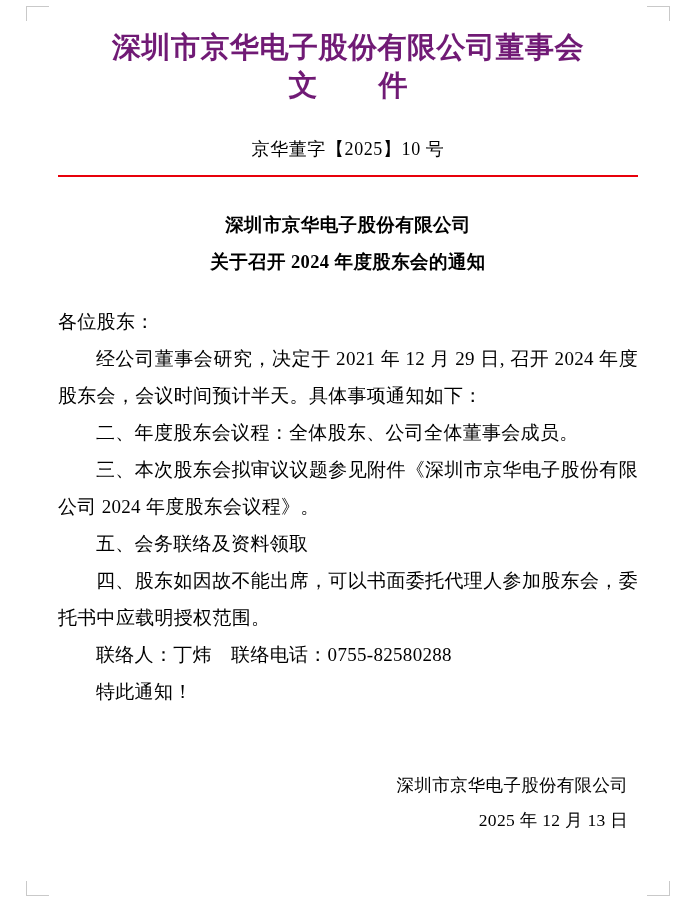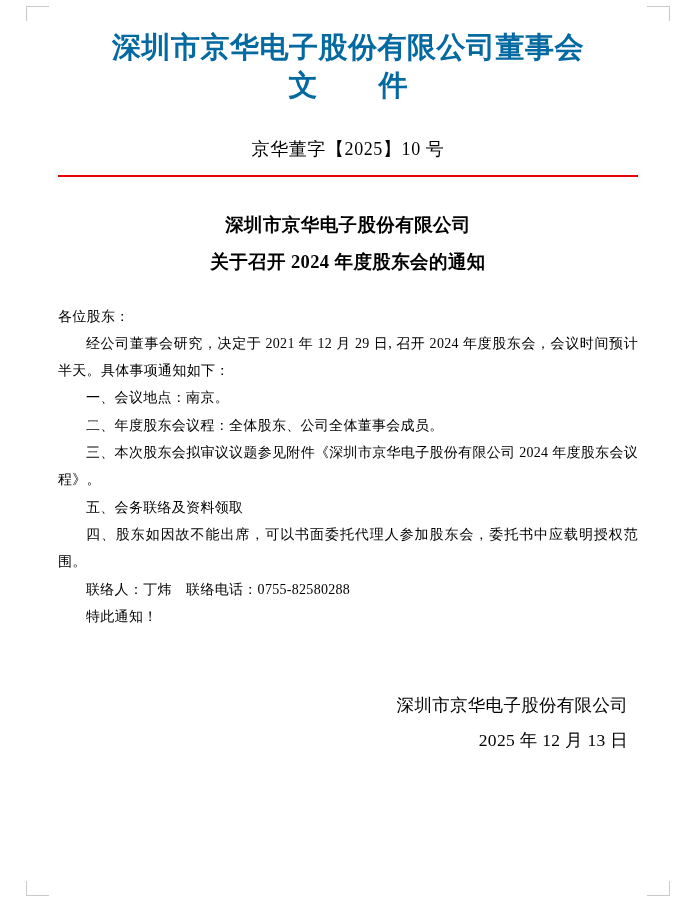--- a/index.html
+++ b/index.html
@@ -34,21 +34,21 @@
     top: 0; left: 0;
     width: 696px;
     height: 902px;
     padding: 0 58px;
     box-sizing: border-box;
   }
 
   .masthead {
     margin-top: 28px;
     text-align: center;
-    color: #0369a1;
+    color: #701a75;
     font-family: "Liberation Serif", "DejaVu Serif", serif;
     font-weight: bold;
     font-size: 29px;
     line-height: 1.32;
     letter-spacing: 0.5px;
   }
   .masthead .line2 {
     letter-spacing: 16px;
     padding-left: 16px;
     font-family: Liberation Serif, serif;
@@ -72,21 +72,21 @@
     margin-top: 30px;
     text-align: center;
     font-weight: bold;
     font-size: 18.5px;
     line-height: 2.0;
     letter-spacing: 0.4px;
   }
 
   .body-block {
     margin-top: 22px;
-    font-size: 14px;
+    font-size: 19px;
     line-height: 1.95;
     letter-spacing: 0.3px;
     text-align: justify;
   }
   .body-block p {
     margin: 0;
   }
   .p-indent { text-indent: 2em; }
 
   .signature {
@@ -118,21 +118,20 @@
   <div class="red-rule"></div>
 
   <div class="title-block">
     <div>深圳市京华电子股份有限公司</div>
     <div>关于召开 2024 年度股东会的通知</div>
   </div>
 
   <div class="body-block">
     <p>各位股东：</p>
     <p class="p-indent">经公司董事会研究，决定于 2021 年 12 月 29 日, 召开 2024 年度股东会，会议时间预计半天。具体事项通知如下：</p>
-    <p class="p-indent">一、会议地点：南京。</p>
     <p class="p-indent">二、年度股东会议程：全体股东、公司全体董事会成员。</p>
     <p class="p-indent">三、本次股东会拟审议议题参见附件《深圳市京华电子股份有限公司 2024 年度股东会议程》。</p>
     <p class="p-indent">五、会务联络及资料领取</p>
     <p class="p-indent">四、股东如因故不能出席，可以书面委托代理人参加股东会，委托书中应载明授权范围。</p>
     <p class="p-indent">联络人：丁炜　联络电话：0755-82580288</p>
     <p class="p-indent">特此通知！</p>
   </div>
 
   <div class="signature">
     <div>深圳市京华电子股份有限公司</div>

